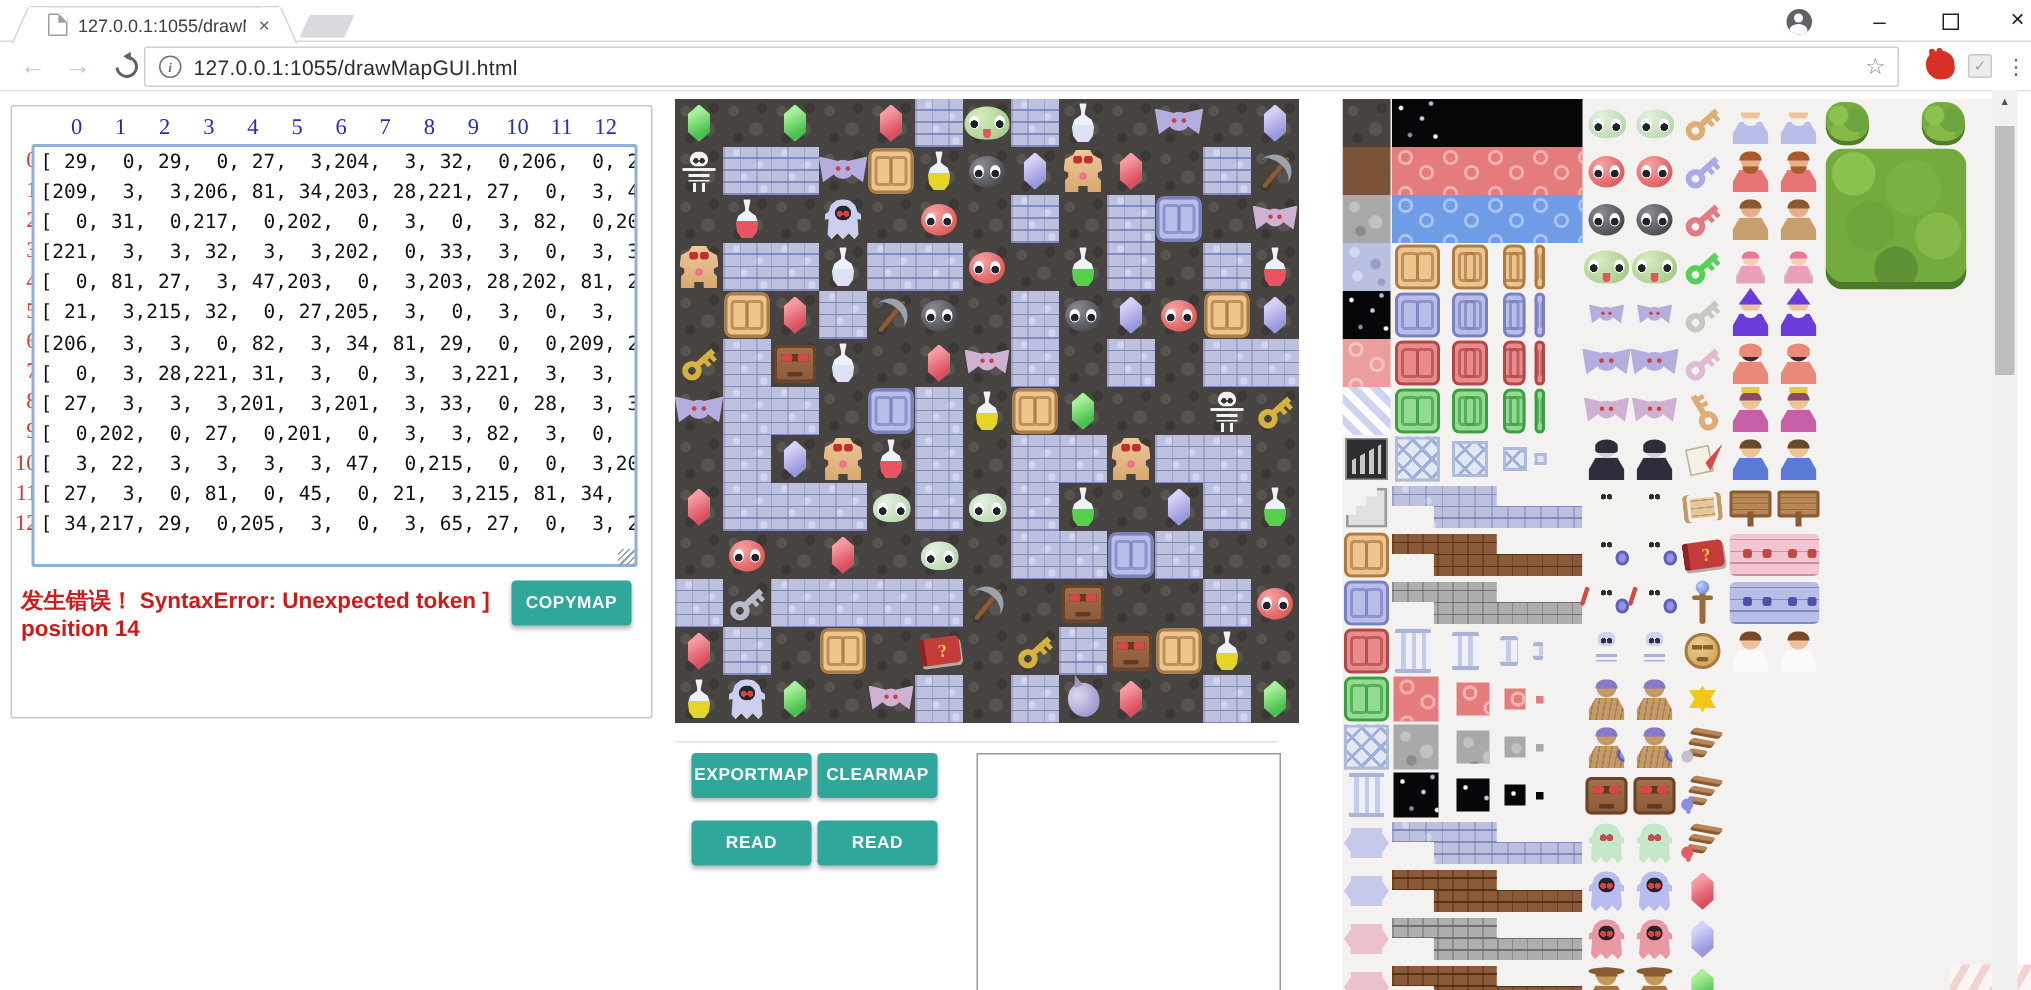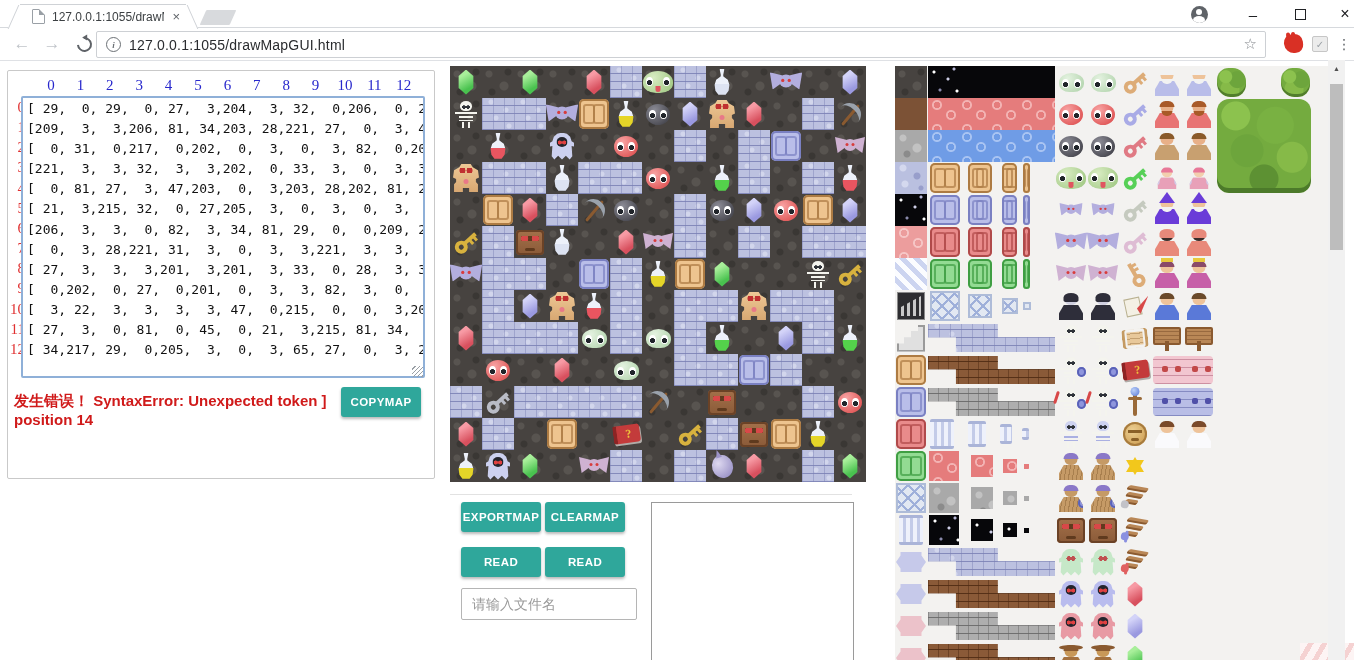--- a/index.html
+++ b/index.html
@@ -849,21 +849,20 @@
       <div class="tile t-rock-dark" style="left: 384px; top: 384px;">
         <i class="cr" style="--c1:#a8ef9a;--c2:#49c24f"></i>
       </div>
     </div>
 
   <div class="mid-divider"></div>
   <button class="tbtn clearmap-btn">EXPORTMAP</button>
   <button class="tbtn exportmap-btn">CLEARMAP</button>
   <button class="tbtn read-btn">READ</button>
   <button class="tbtn write-btn">READ</button>
-  <input class="filename-input" placeholder="请输入文件名" style="">
   <div class="output-box"></div>
 
   <div class="tileset" id="tileset">
       <div class="tscell t-rock-dark" style="left: 0px; top: 0px; width: 32px; height: 32px;"></div>
       <div class="tscell t-star" style="left: 33px; top: 0px; width: 127px; height: 32px;"></div>
       <div class="tscell " style="left: 160px; top: 0px; width: 32px; height: 32px;">
         <i class="ball slimep" style="--c1:#e4f2e0;--c2:#b9d8b4">
           <b class="e l"></b>
           <b class="e r"></b>
         </i>

